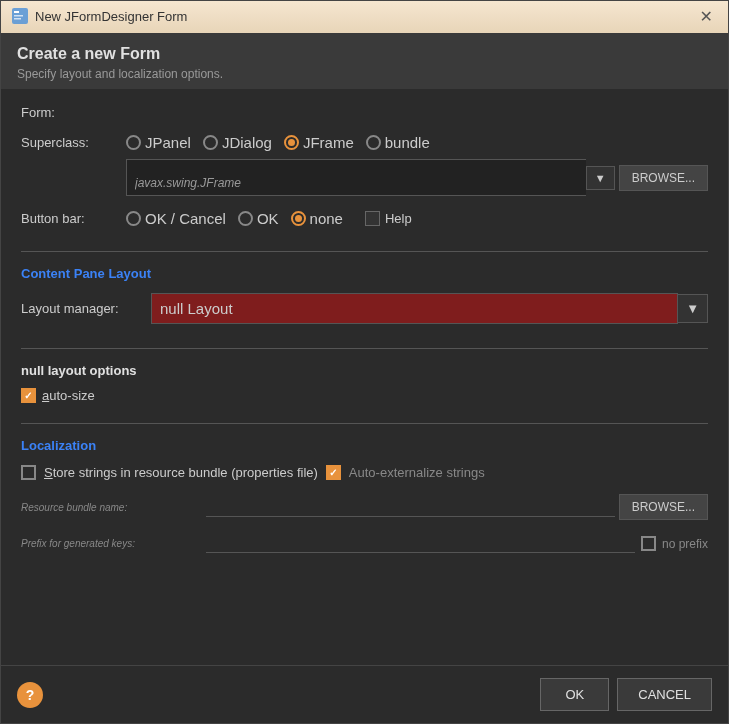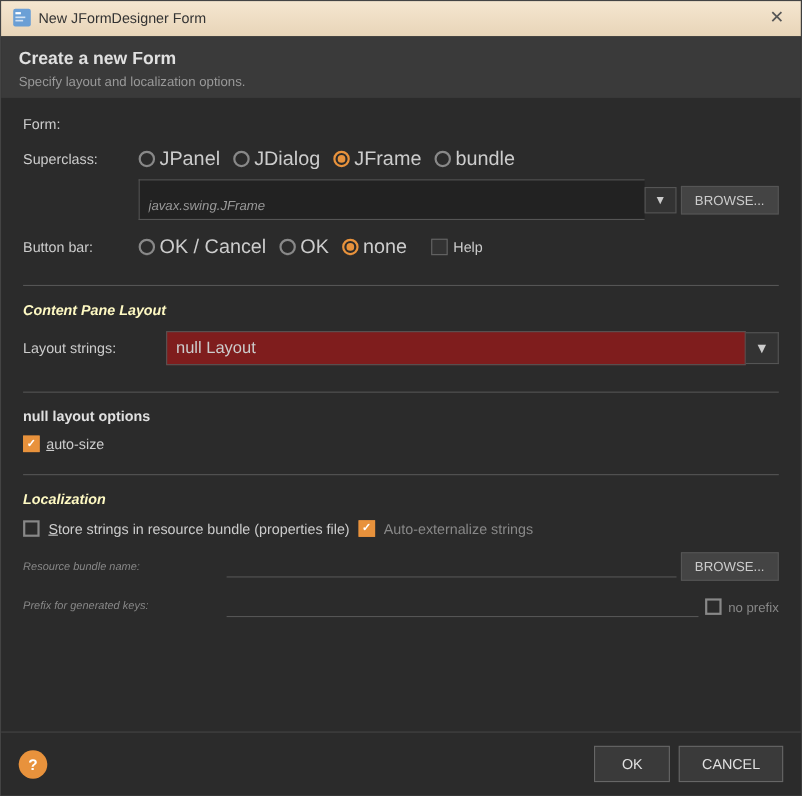--- a/index.html
+++ b/index.html
@@ -110,21 +110,21 @@
       align-items: center;
       gap: 12px;
       flex-wrap: wrap;
     }
     .radio-item {
       display: flex;
       align-items: center;
       gap: 4px;
       cursor: pointer;
       color: #ccc;
-      font-size: 18px;
+      font-size: 15px;
     }
     .radio-outer {
       width: 15px;
       height: 15px;
       border-radius: 50%;
       border: 2px solid #888;
       display: flex;
       align-items: center;
       justify-content: center;
       flex-shrink: 0;
@@ -194,26 +194,25 @@
       font-size: 12px;
       margin-left: 4px;
       white-space: nowrap;
     }
     .section-divider {
       border: none;
       border-top: 1px solid #555;
       margin: 10px 0;
     }
     .section-title {
-      color: #fef9c3;
+      color: #3b82f6;
       font-size: 13px;
       font-weight: bold;
       margin-bottom: 12px;
       margin-top: 4px;
-      font-style: italic;
     }
     .subsection-title {
       color: #e0e0e0;
       font-size: 13px;
       font-weight: bold;
       margin-bottom: 10px;
       margin-top: 4px;
     }
     .layout-manager-row {
       display: flex;
@@ -492,21 +491,21 @@
         </div>
 
       </div>
     </div>
 
     <hr class="section-divider">
 
     <div class="section-title">Content Pane Layout</div>
 
     <div class="layout-manager-row">
-      <div class="layout-manager-label">Layout strings:</div>
+      <div class="layout-manager-label">Layout manager:</div>
       <div class="layout-dropdown-wrapper">
         <select class="layout-select">
           <option>null Layout</option>
         </select>
         <div class="layout-arrow">▼</div>
       </div>
     </div>
 
     <hr class="section-divider">
 

